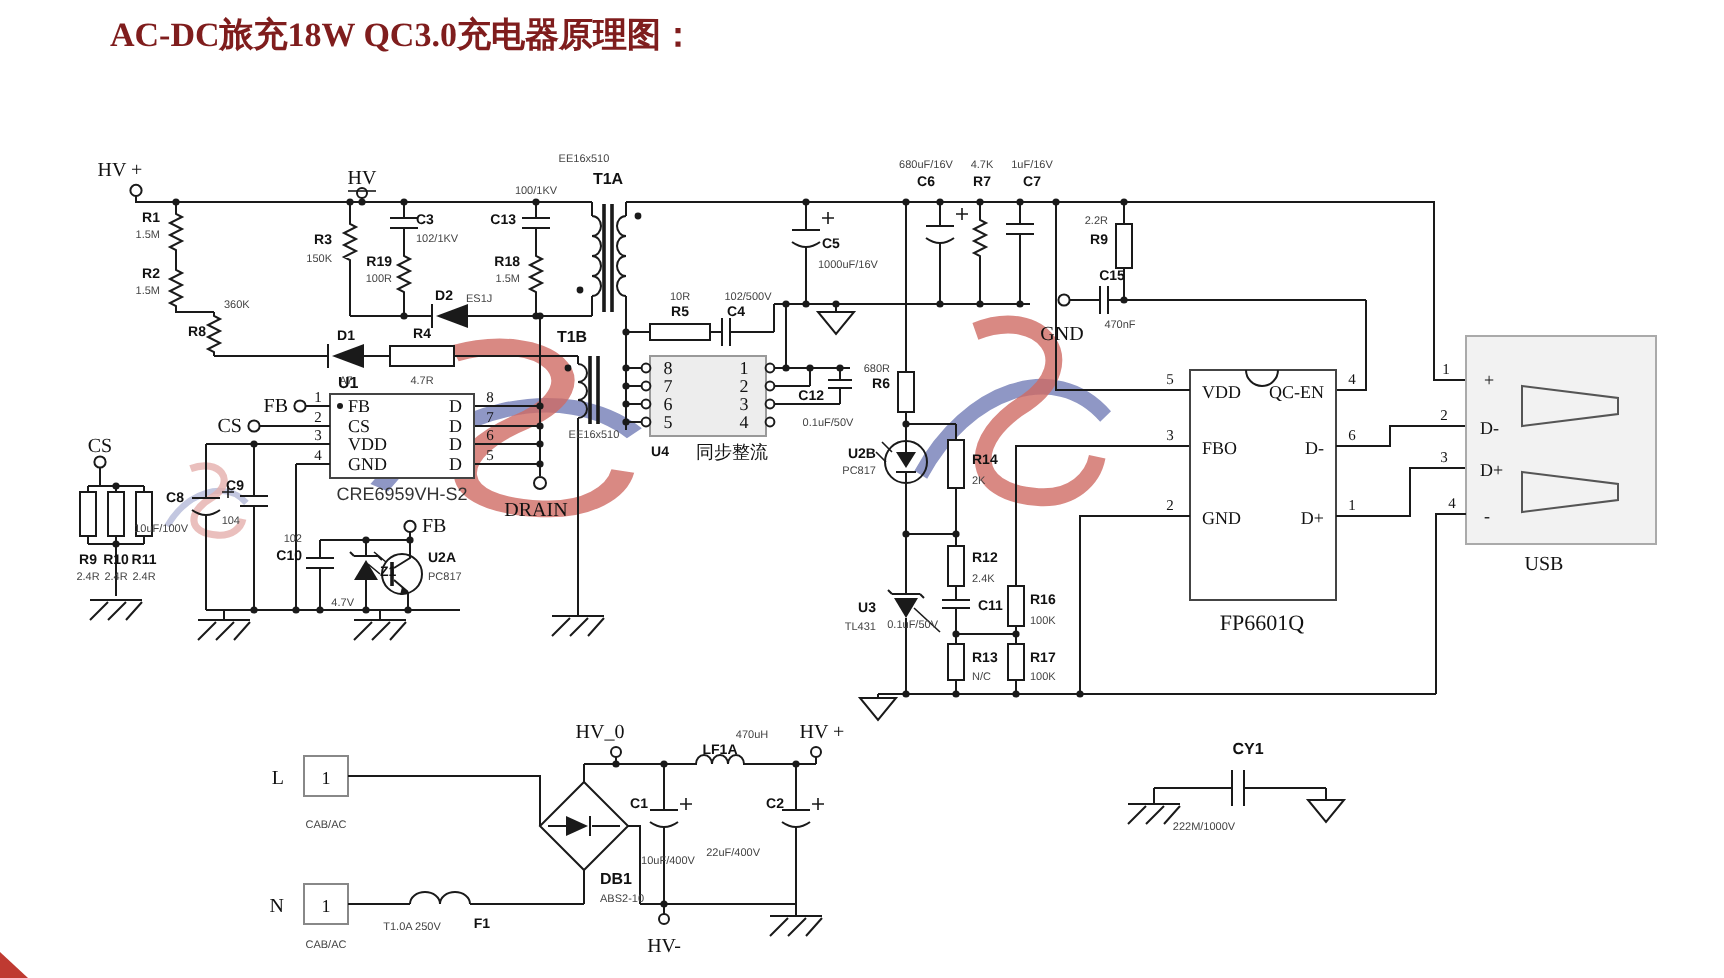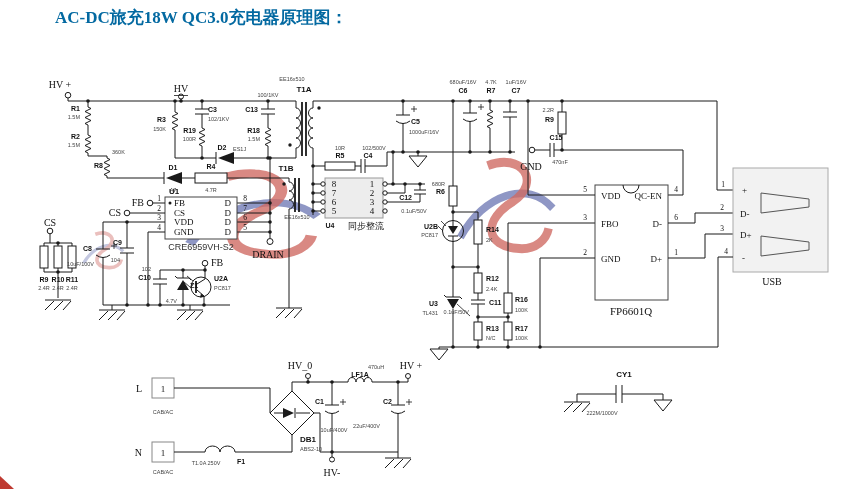--- a/index.html
+++ b/index.html
@@ -1,18 +1,18 @@
 <!DOCTYPE html>
 <html><head>
 <meta charset="utf-8">
 <style>
   html,body{margin:0;padding:0;background:#fff;}
   #page{position:relative;width:862px;height:489px;background:#ffffff;overflow:hidden;
         font-family:"Liberation Sans",sans-serif;}
-  #title{position:absolute;left:55px;top:6px;font:bold 17px "Liberation Serif",serif;color:#0369a1;}
+  #title{position:absolute;left:55px;top:6px;font:bold 17px "Liberation Serif",serif;color:#7f1d1d;}
   svg{position:absolute;left:0;top:0;}
   .wires{stroke:#1a1a1a;stroke-width:1;fill:none;}
   .thick{stroke-width:1.8;}
   .thin{stroke-width:0.8;}
   .fillb{fill:#1a1a1a;stroke:none;}
   .dot{fill:#1a1a1a;stroke:none;}
   .term{fill:#fff;stroke:#1a1a1a;stroke-width:1;}
   .chip{fill:#ffffff;stroke:#444;stroke-width:1;}
   .chipgray{fill:#ededed;stroke:#999;stroke-width:1;}
   .usbbox{fill:#f2f2f2;stroke:#aaa;stroke-width:1;}

